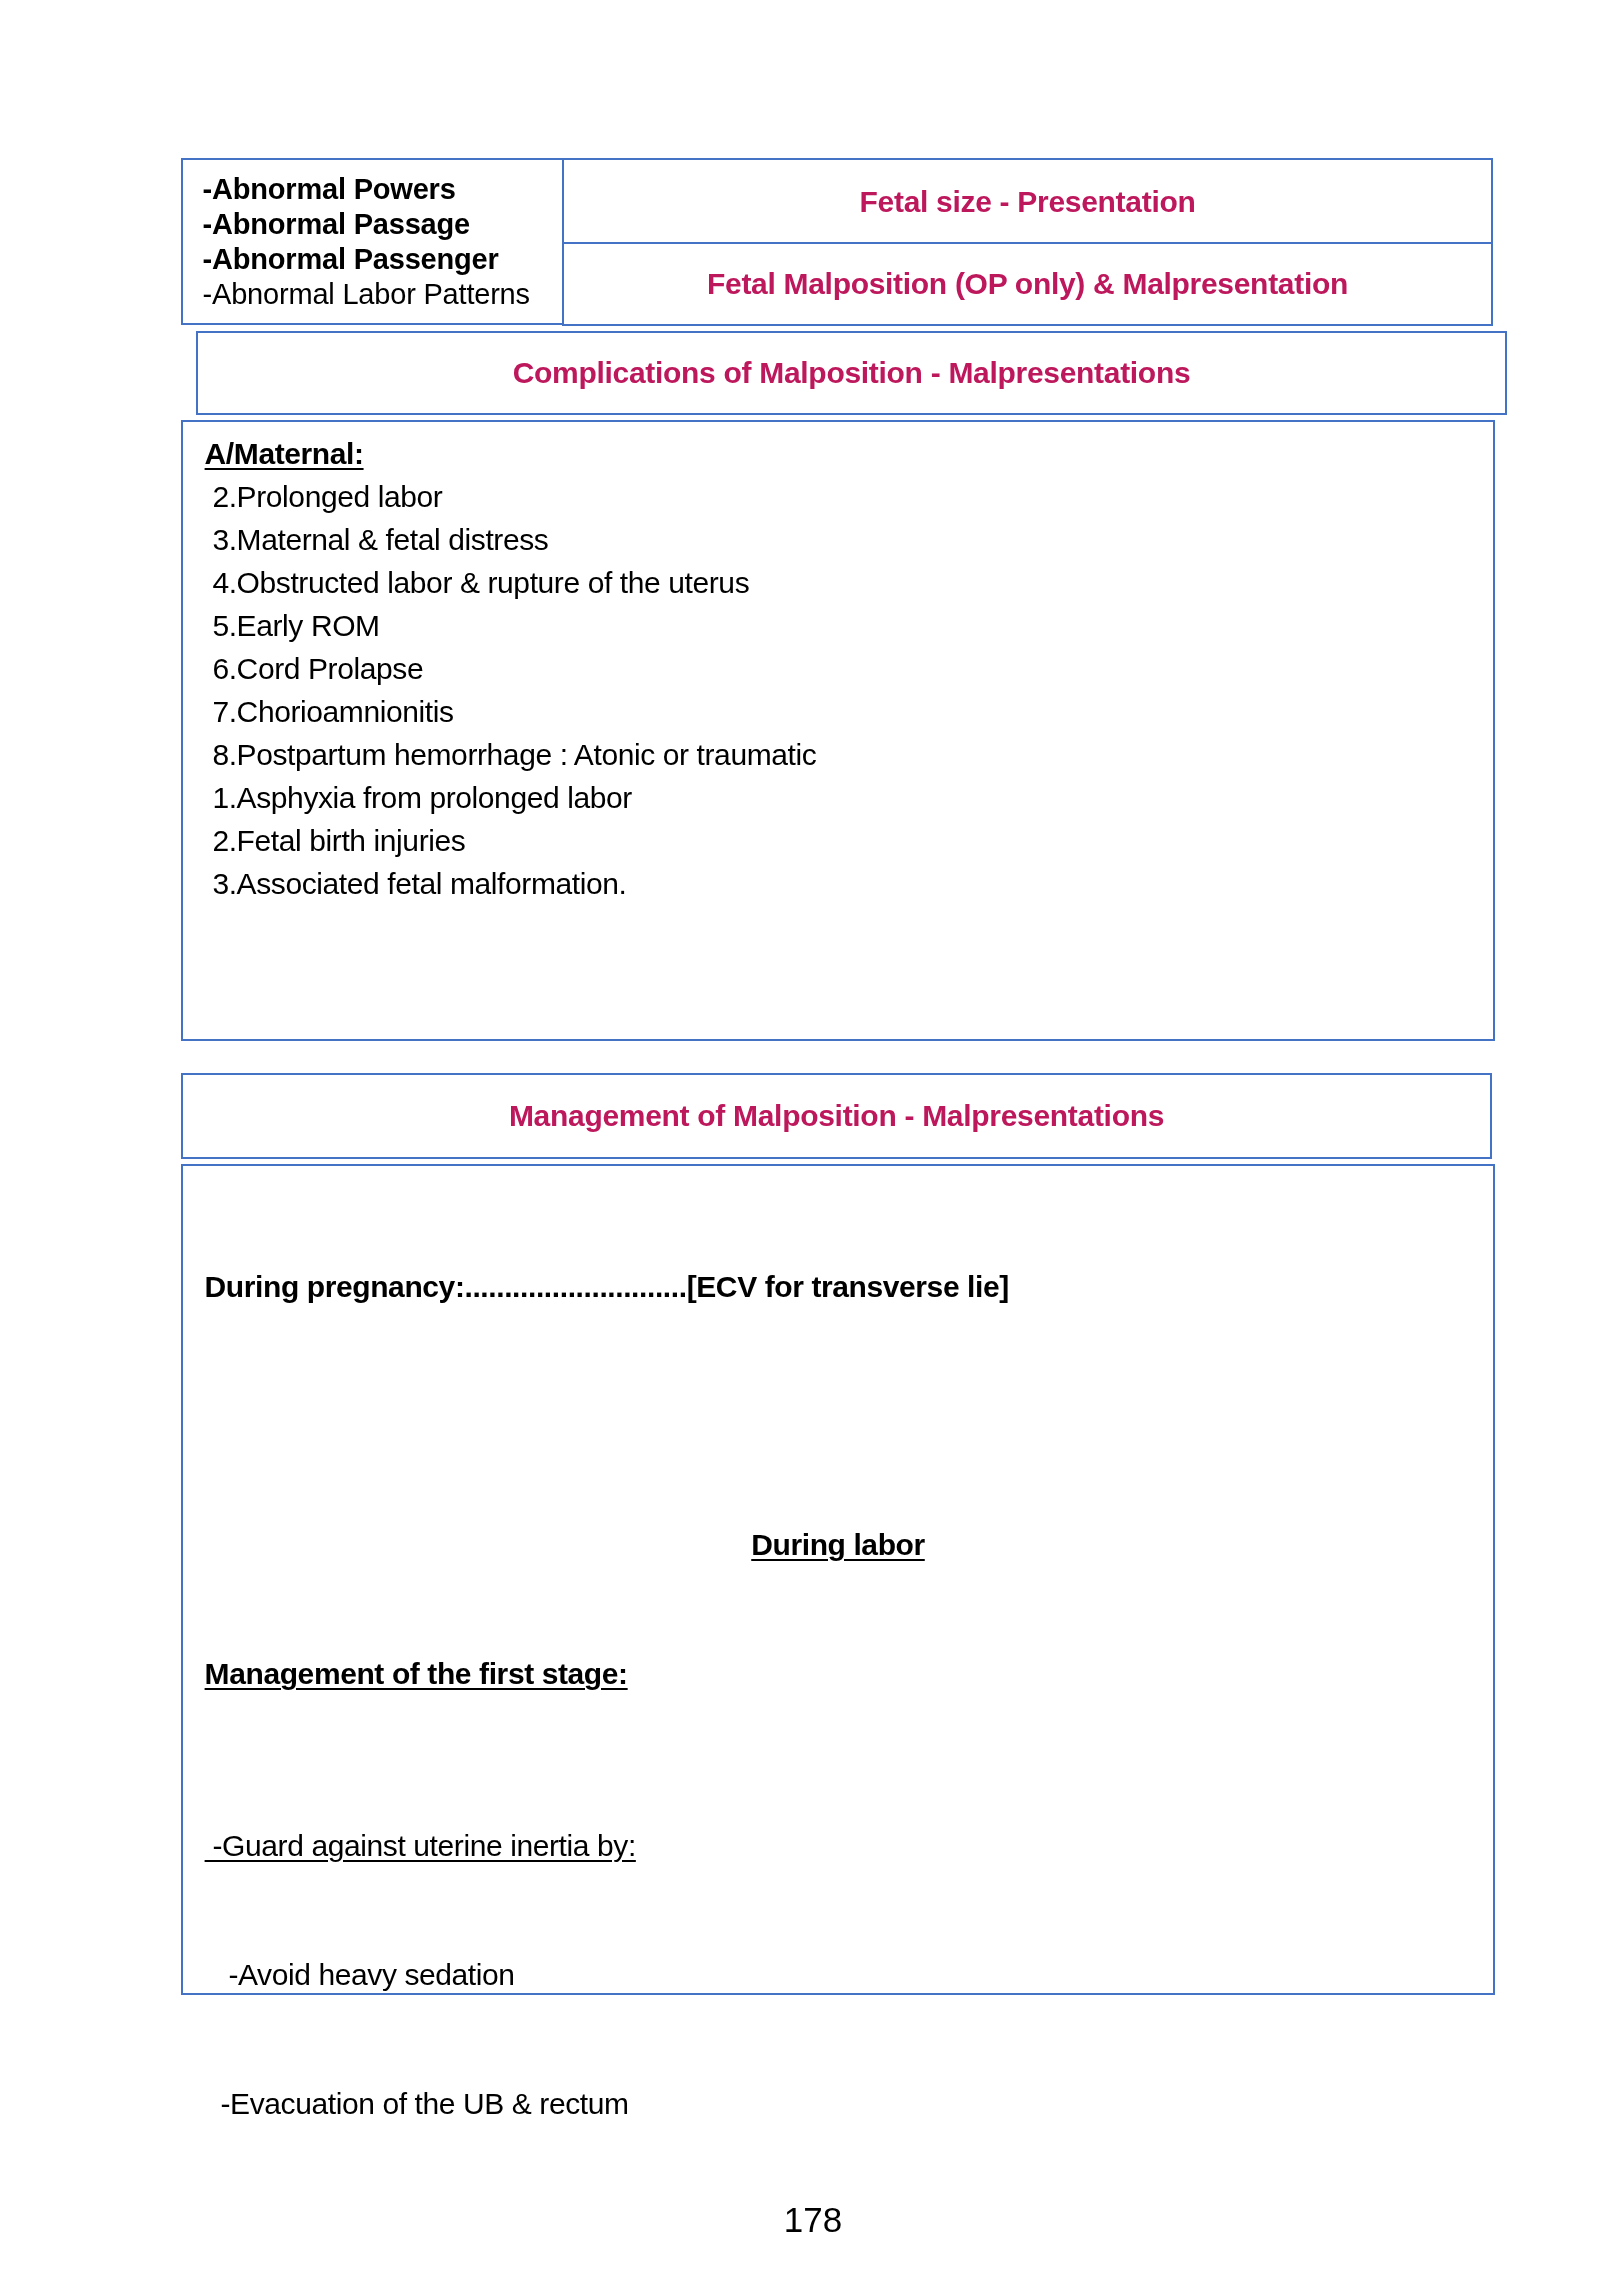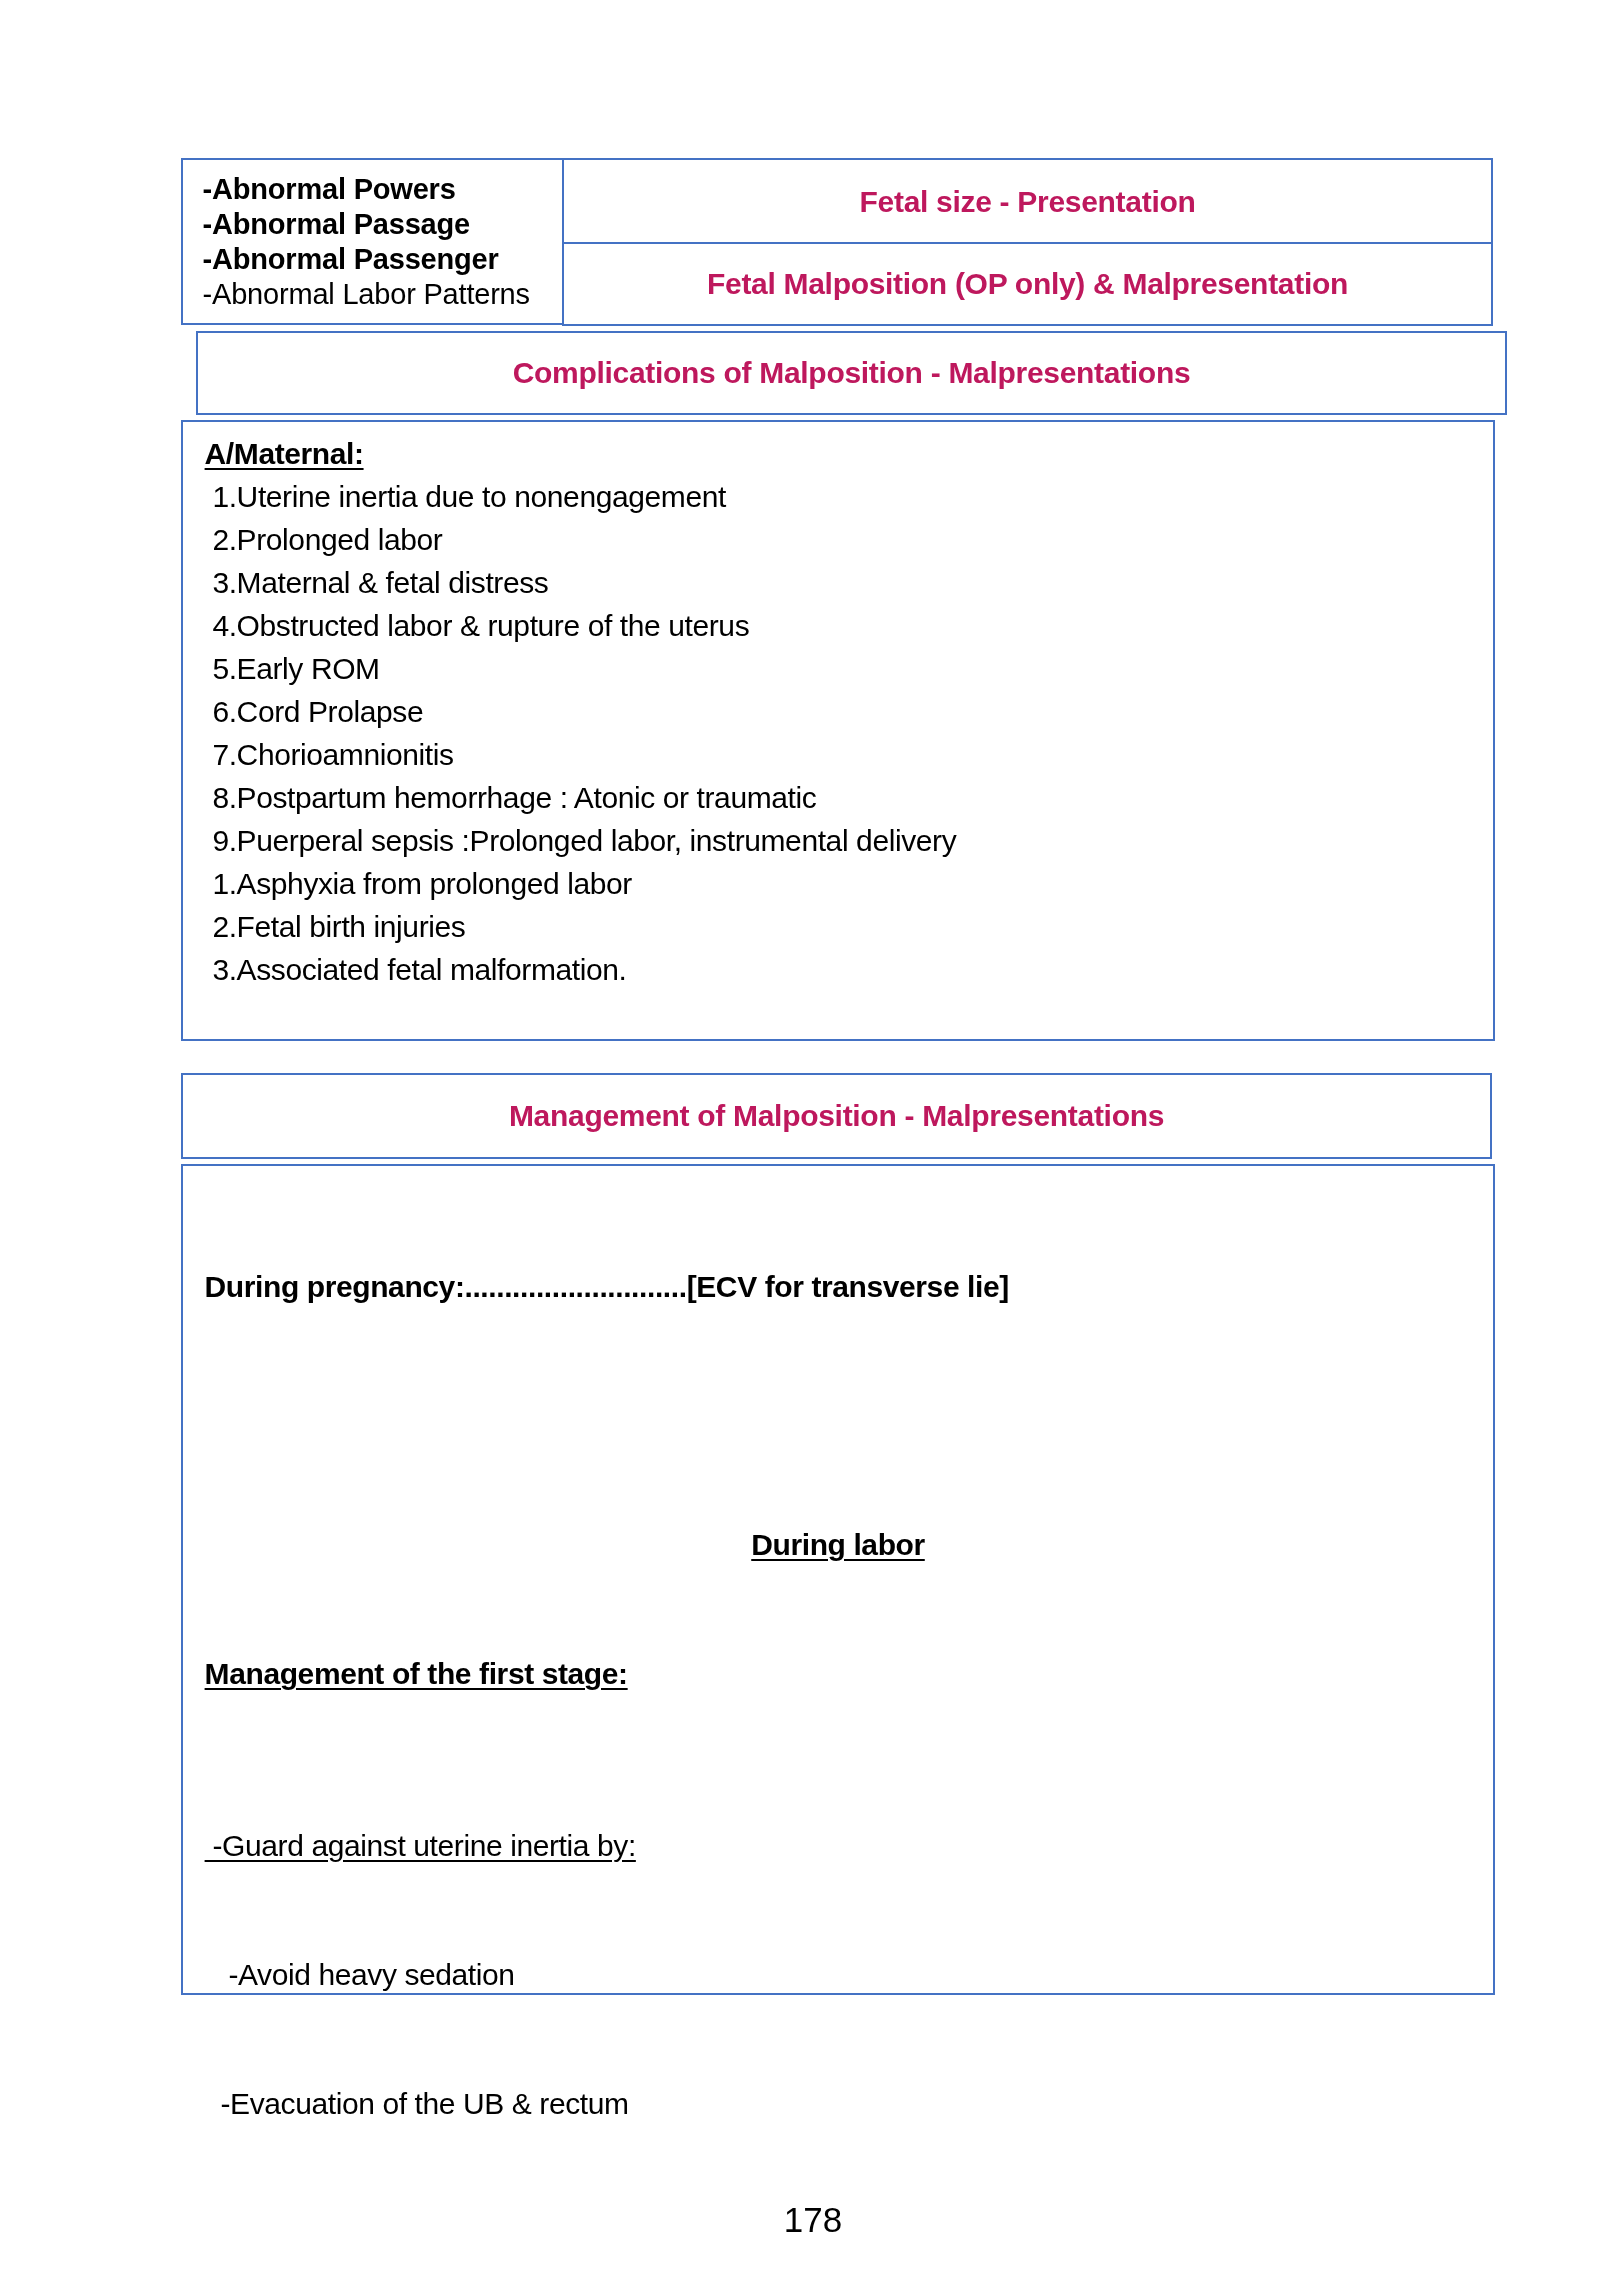--- a/index.html
+++ b/index.html
@@ -40,29 +40,27 @@
   <span>Fetal Malposition (OP only) &amp; Malpresentation</span>
 </div>
 
 <div class="box heading" style="left:196px; top:331px; width:1311px; height:84px;">
   <span>Complications of Malposition - Malpresentations</span>
 </div>
 
 <div class="box content" style="left:181px; top:420px; width:1314px; height:621px; padding:9.8px 0 0 21.6px;">
   <span class="line bold u">A/Maternal:</span>
   <div style="padding-left:7.8px;">
-    <span class="line">1.Uterine inertia due to nonengagement</span>
     <span class="line">2.Prolonged labor</span>
     <span class="line">3.Maternal &amp; fetal distress</span>
     <span class="line">4.Obstructed labor &amp; rupture of the uterus</span>
     <span class="line">5.Early ROM</span>
     <span class="line">6.Cord Prolapse</span>
     <span class="line">7.Chorioamnionitis</span>
     <span class="line">8.Postpartum hemorrhage : Atonic or traumatic</span>
-    <span class="line">9.Puerperal sepsis :Prolonged labor, instrumental delivery</span>
     <span class="line">1.Asphyxia from prolonged labor</span>
     <span class="line">2.Fetal birth injuries</span>
     <span class="line">3.Associated fetal malformation.</span>
   </div>
 </div>
 
 <div class="box heading" style="left:181px; top:1073px; width:1311px; height:86px;">
   <span>Management of Malposition - Malpresentations</span>
 </div>
 

